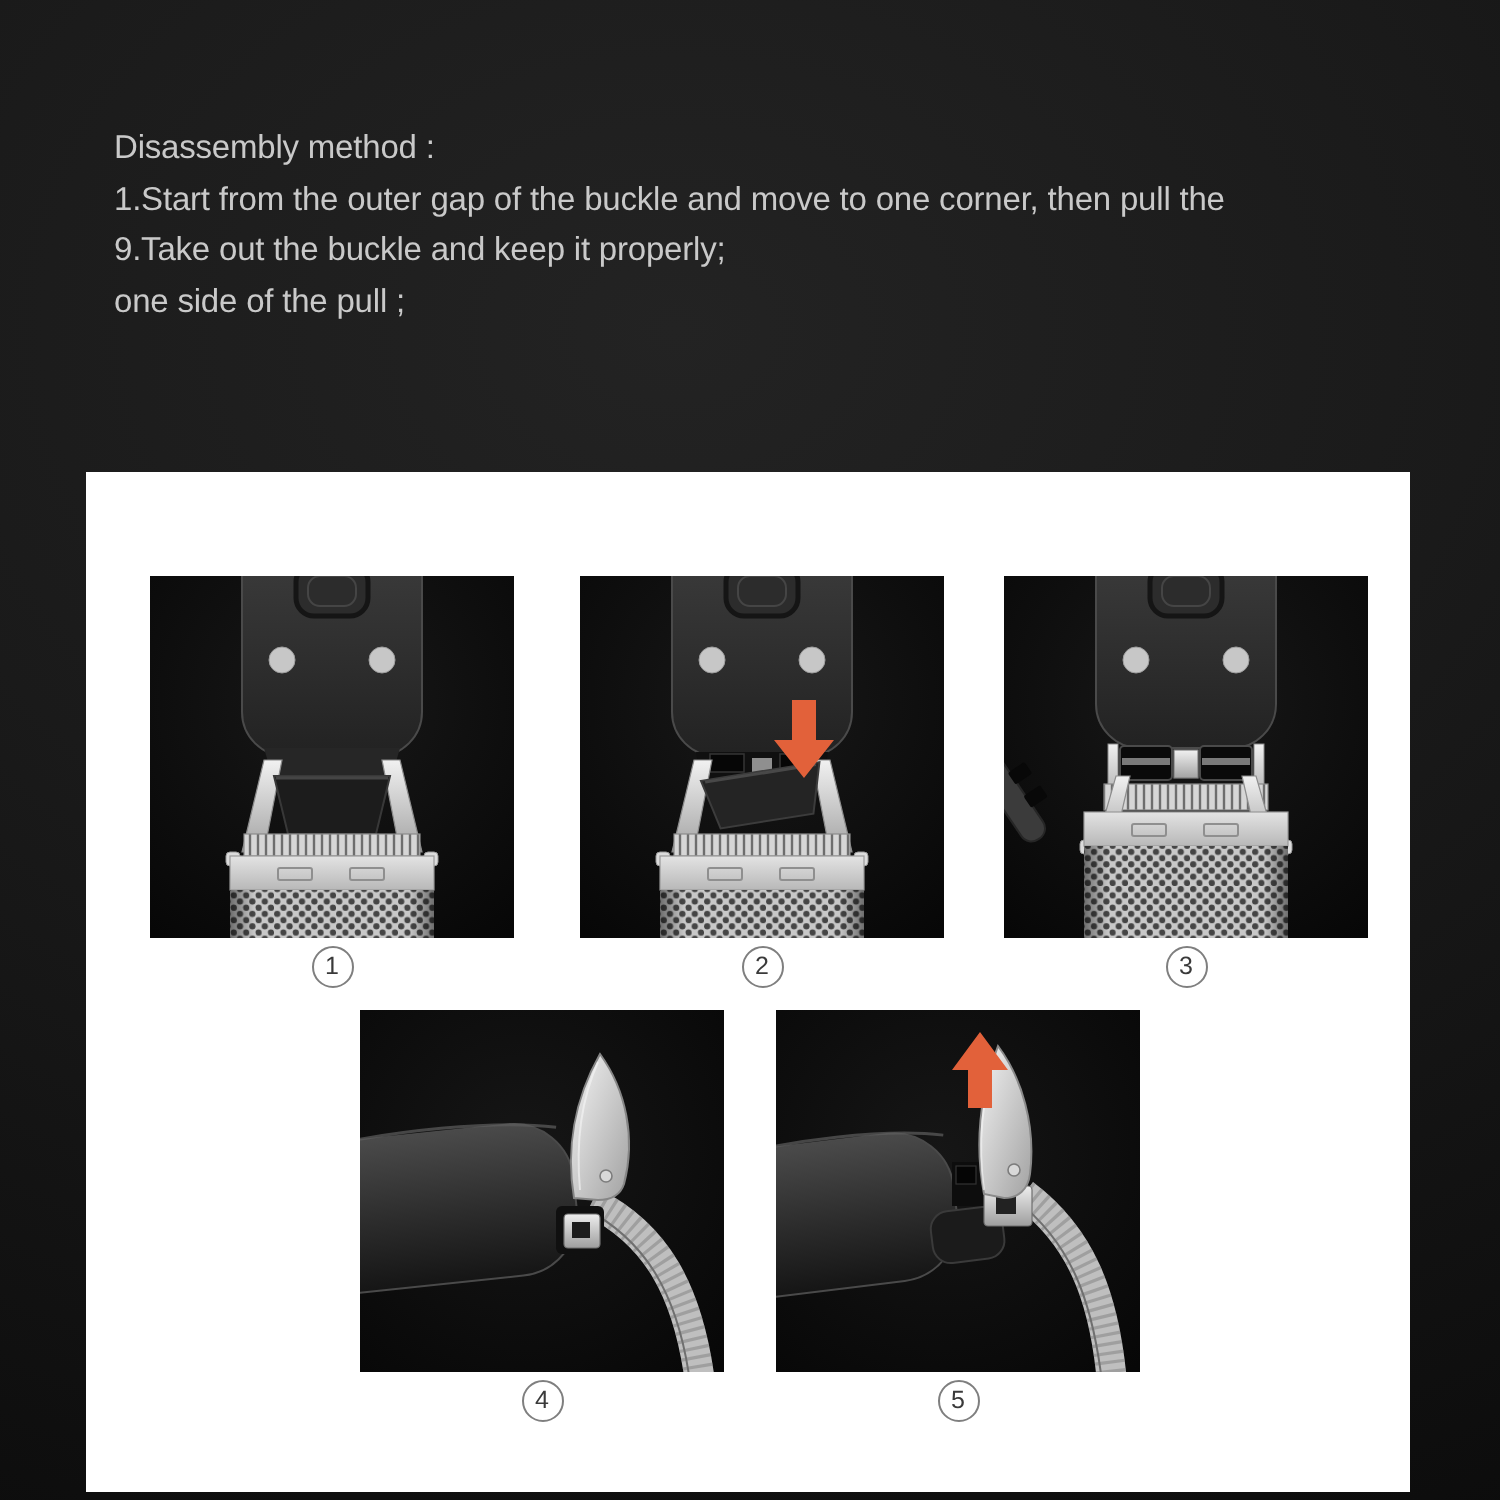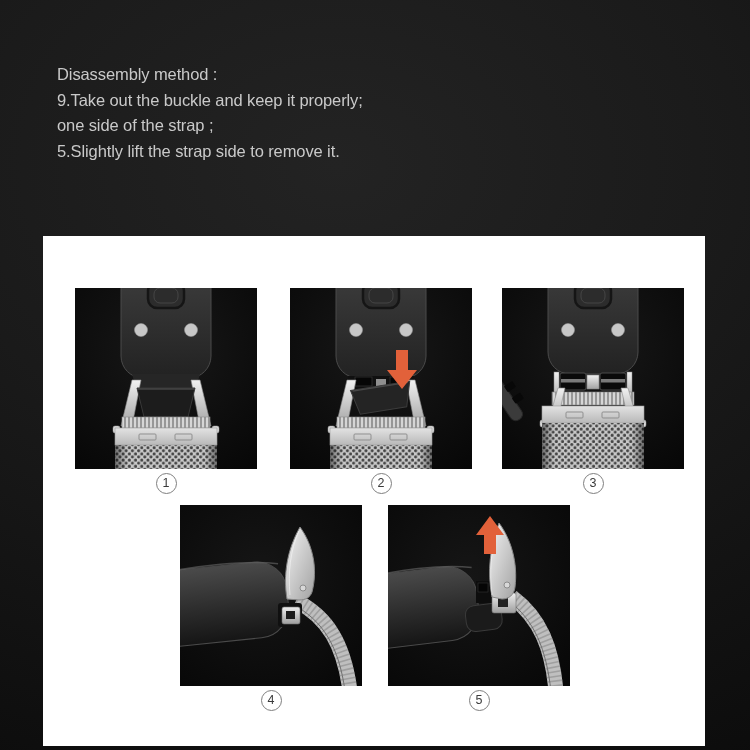--- a/index.html
+++ b/index.html
@@ -34,23 +34,23 @@
   .s4{left:180px;top:505px;}
   .s5{left:388px;top:505px;}
 </style>
 </head>
 <body>
 
 <div class="stage">
 
   <div class="instructions">
     <div class="line">Disassembly method :</div>
+    <div class="line">1.Start from the outer gap of the buckle and move to one corner, then pull the</div>
     <div class="line">9.Take out the buckle and keep it properly;</div>
-    <div class="line">one side of the strap ;</div>
-    <div class="line">5.Slightly lift the strap side to remove it.</div>
+    <div class="line">one side of the pull ;</div>
   </div>
 
   <div class="panel"></div>
 
   <figure class="step s1">
     <svg viewBox="0 0 182 181">
       <defs>
         <radialGradient id="bg1" cx="50%" cy="35%" r="80%">
           <stop offset="0%" stop-color="#181818"></stop>
             <stop offset="100%" stop-color="#070707"></stop>

